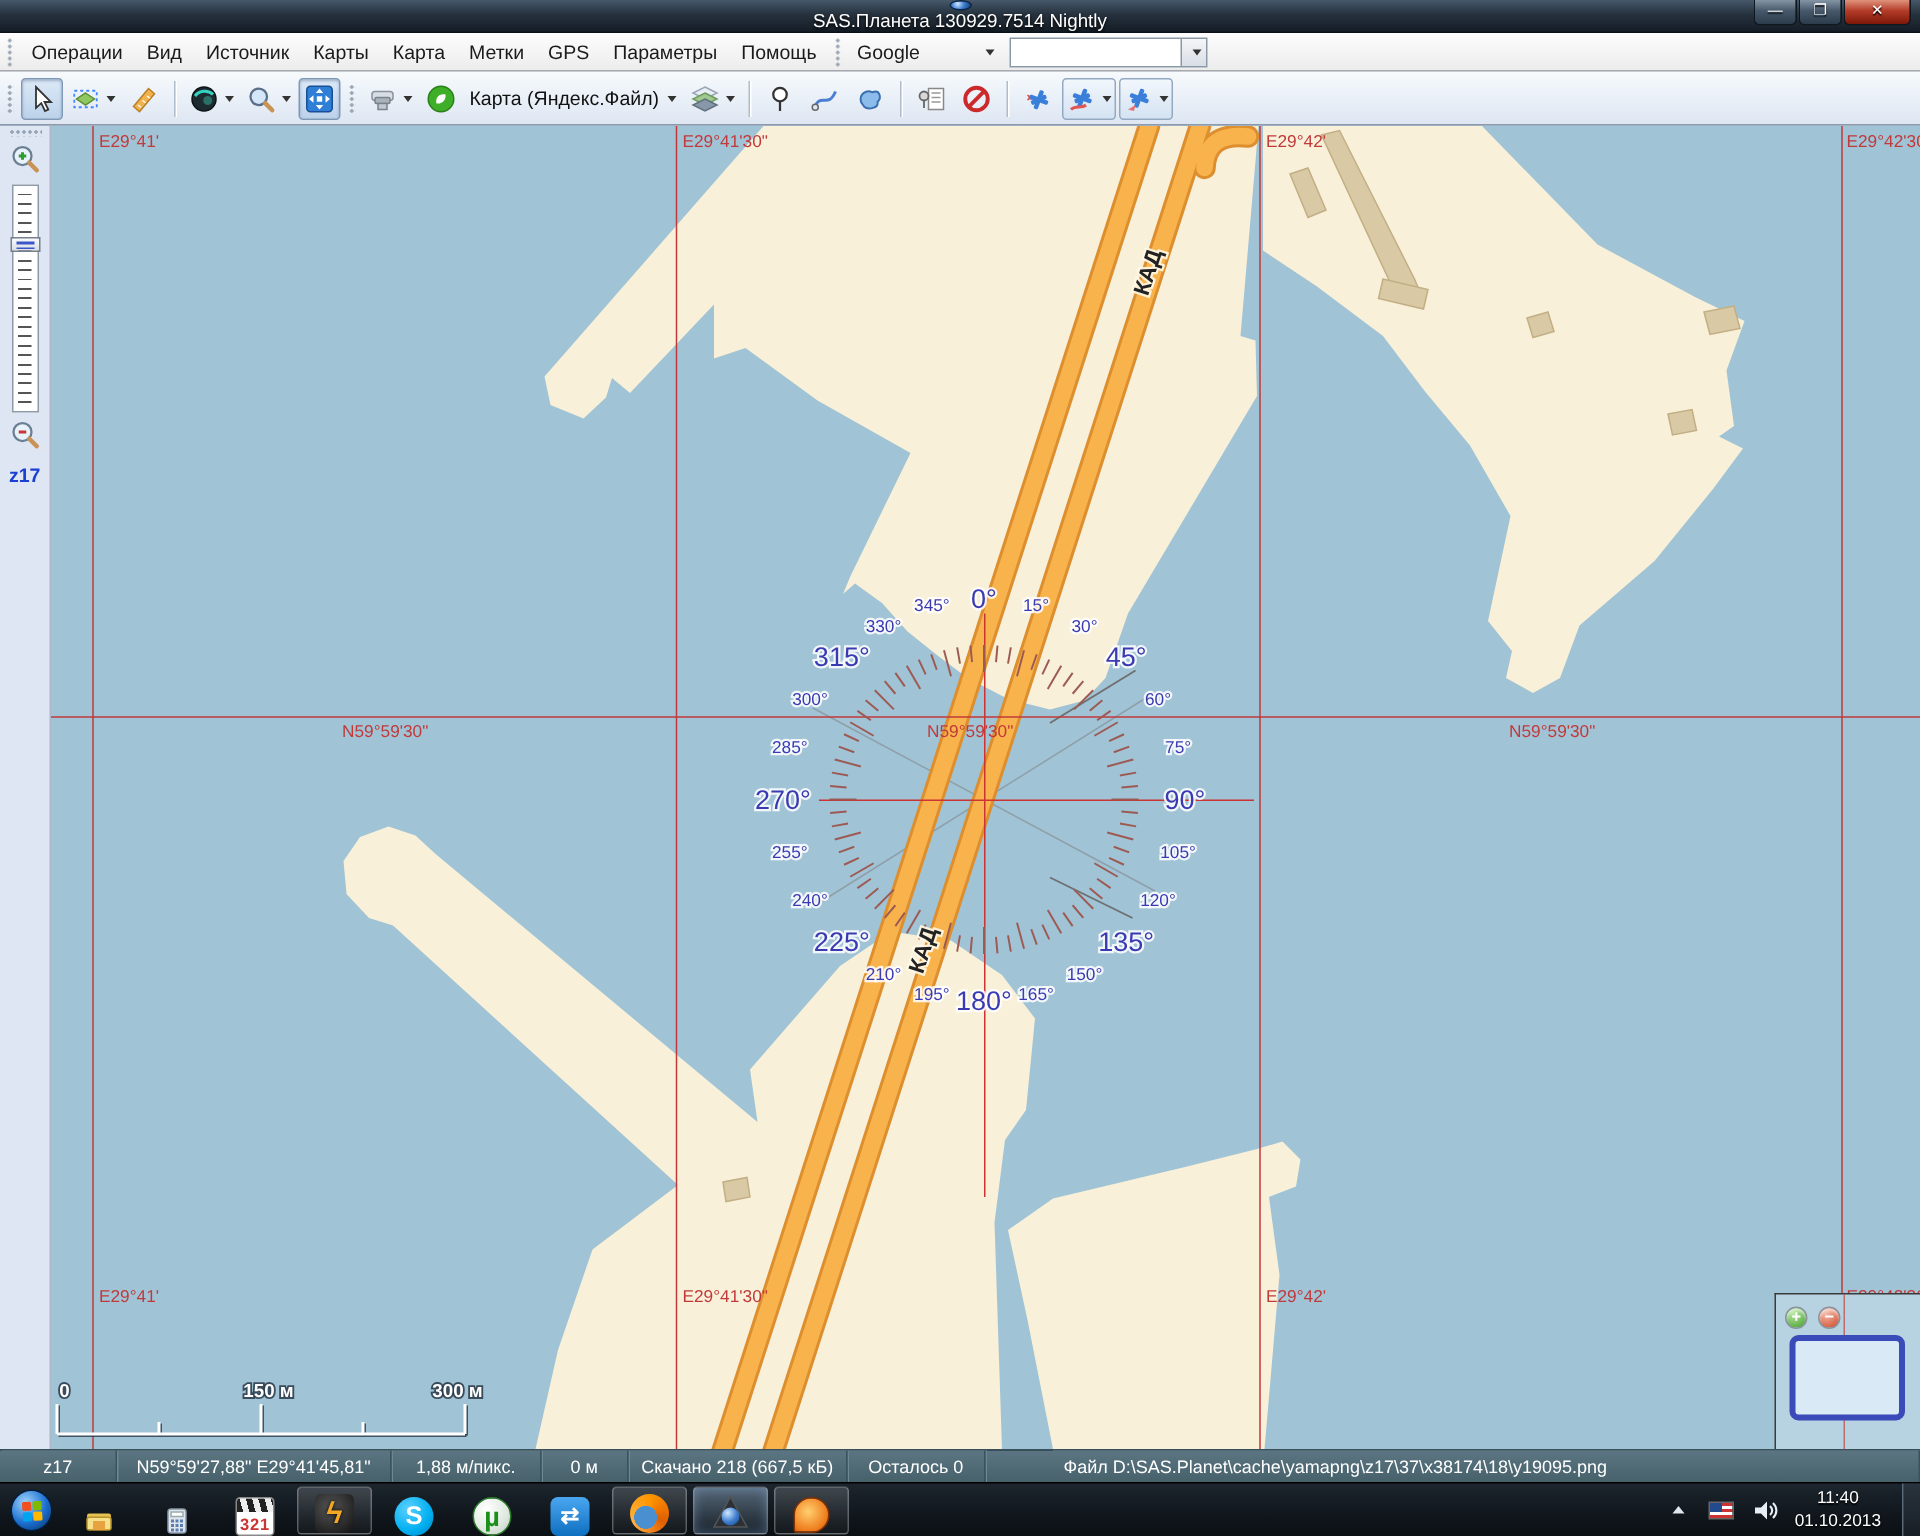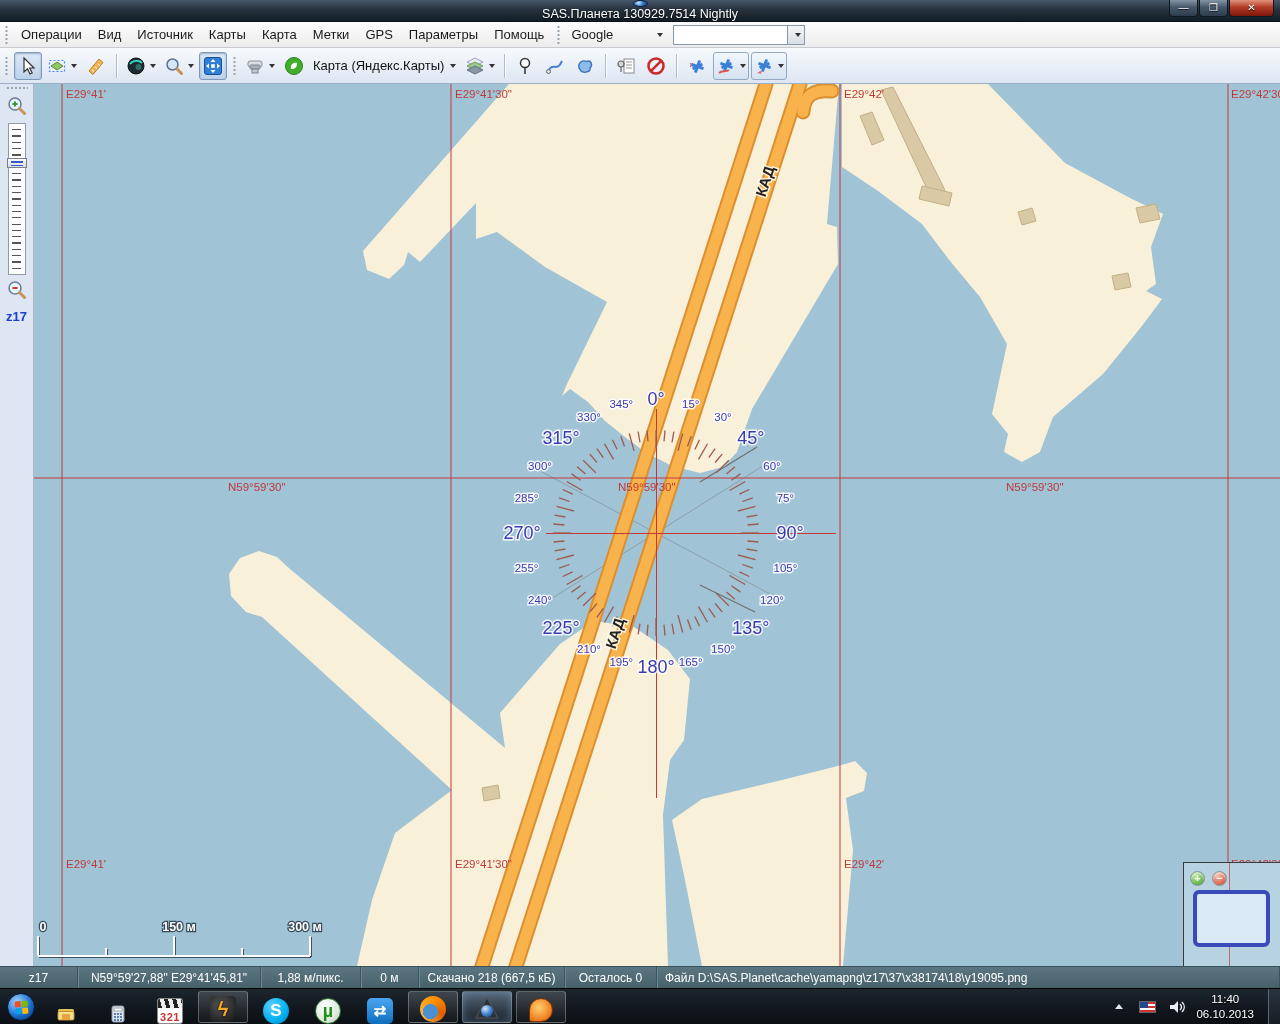--- a/index.html
+++ b/index.html
@@ -101,21 +101,21 @@
   #mm-minus{left:28px;top:8px;background:radial-gradient(circle at 35% 30%,#f3b8a8,#cc4422);}
   #mm-view{position:absolute;left:9px;top:27px;width:77px;height:57px;border:4px solid #3a4ab8;
     border-radius:6px;background:#d9e9f6;}
 
   
   #statusbar{position:absolute;left:0;top:966px;width:1280px;height:22px;
     background:linear-gradient(#5b7682,#47616b);border-top:1px solid #37505a;
     display:flex;align-items:center;color:#fff;font-size:12px;}
   .sb-cell{height:100%;display:flex;align-items:center;justify-content:center;
     border-right:1px solid #3a545e;box-shadow:1px 0 0 #6d8892;white-space:nowrap;overflow:hidden;}
-  .sb-cell.left{justify-content:flex-start;padding-left:8px;}
+  .sb-cell.left{justify-content:flex-start;padding-left:8px;margin-left:44px;}
 
   
   #taskbar{position:absolute;left:0;top:988px;width:1280px;height:36px;
     background:linear-gradient(#1d262e,#10161c 60%,#0b1014);border-top:1px solid #000;
     display:flex;align-items:center;}
   .tb-app{width:52px;height:34px;display:flex;align-items:flex-end;justify-content:center;}
   .tb-app.framed{width:50px;height:32px;border:1px solid rgba(255,255,255,.28);border-radius:3px;
     background:linear-gradient(rgba(255,255,255,.16),rgba(255,255,255,.03));margin:0 2px;}
   .tb-app.active{background:linear-gradient(rgba(180,210,240,.38),rgba(120,160,200,.12));
     box-shadow:0 0 8px rgba(150,200,255,.35) inset;}
@@ -234,21 +234,21 @@
       <rect x="7" y="13" width="6" height="4" fill="#c2c8d0" stroke="#7a828c" stroke-width="1"></rect>
     </svg>
     <span class="caret"></span>
   </div>
   <div class="tb-btn">
     <svg class="icon20" viewBox="0 0 20 20">
       <circle cx="10" cy="10" r="8.5" fill="#3fae29" stroke="#2a7f18" stroke-width="1"></circle>
       <path d="M7 13 C6 9 9 6 13 7 C13.5 10.5 11 13.5 7 13 Z" fill="#fff"></path>
     </svg>
   </div>
-  <span class="tb-label">Карта (Яндекс.Карты)</span>
+  <span class="tb-label">Карта (Яндекс.Файл)</span>
   <span class="caret"></span>
   <div class="tb-btn" style="margin-left:6px">
     <svg class="icon20" viewBox="0 0 20 20">
       <path d="M10 2 L18 6 L10 10 L2 6 Z" fill="#e8eef5" stroke="#9aa5b5" stroke-width="1"></path>
       <path d="M10 6 L18 10 L10 14 L2 10 Z" fill="#9fc98f" stroke="#6f9a5f" stroke-width="1"></path>
       <path d="M10 10 L18 14 L10 18 L2 14 Z" fill="#8898a8" stroke="#5f7080" stroke-width="1"></path>
     </svg>
     <span class="caret"></span>
   </div>
 
@@ -643,17 +643,17 @@
 
   <div id="tray">
     <div id="tray-arrow"></div>
     <div id="tray-flag"></div>
     <svg width="18" height="16" viewBox="0 0 18 16" style="margin-right:10px;">
       <polygon points="2,6 6,6 10,2 10,14 6,10 2,10" fill="#e8eef4"></polygon>
       <path d="M12 5 C14 7 14 9 12 11 M14 3 C17 6 17 10 14 13" stroke="#e8eef4" stroke-width="1.4" fill="none"></path>
     </svg>
     <div id="clock">
       <div>11:40</div>
-      <div>06.10.2013</div>
+      <div>01.10.2013</div>
     </div>
     <div id="show-desktop"></div>
   </div>
 </div>
 
 </body></html>

